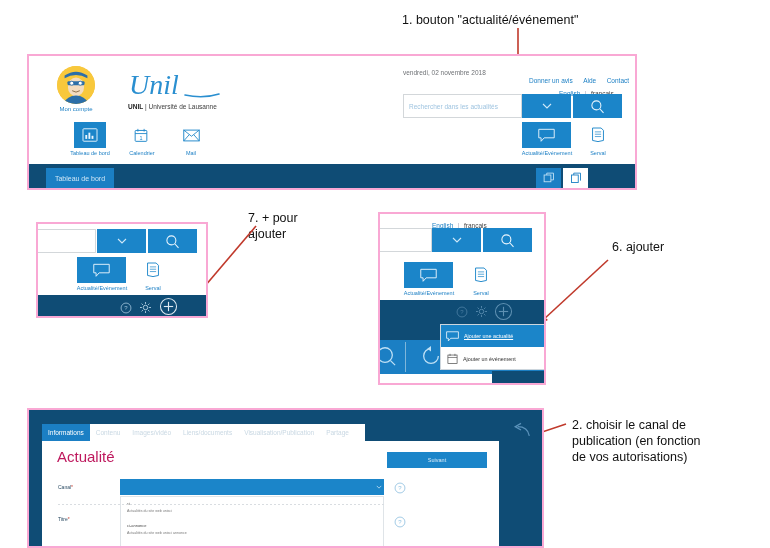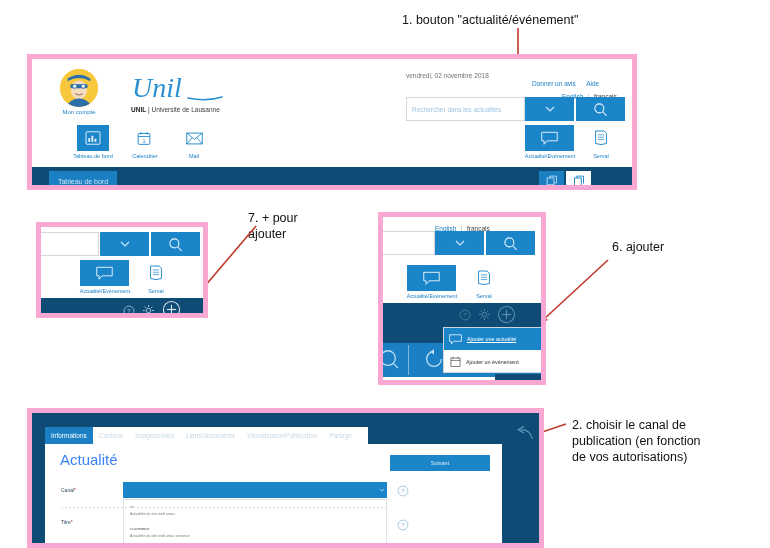--- a/index.html
+++ b/index.html
@@ -11,38 +11,38 @@
   .stage{position:absolute;left:0;top:0;width:770px;height:548px;}
 
   
   .annot{
     position:absolute;color:#111;font-size:12.5px;line-height:16px;
     font-family:"Liberation Sans", sans-serif;white-space:pre-line;
   }
   .arrow{position:absolute;overflow:visible;}
 
   
-  .panel{position:absolute;background:#fff;border:5px solid #f9a8d4;box-sizing:border-box;overflow:hidden;}
+  .panel{position:absolute;background:#fff;border:2px solid #f9a8d4;box-sizing:border-box;overflow:hidden;}
   .p-topline{font-size:6.5px;color:#6f7276;}
   .p-link{font-size:6.5px;color:#1b7fc4;}
   .tile{background:#1b85c9;}
   .tile-lbl{font-size:5.5px;color:#1b7fc4;text-align:center;line-height:7px;}
   .navdark{background:#0f4c75;}
   .navbtn{background:#1b7fc4;color:#cfe6f6;font-size:7px;display:flex;align-items:center;justify-content:center;}
 
   .srch{border:1px solid #d3d7da;background:#fff;box-sizing:border-box;
         font-size:6.5px;color:#9fc4e0;display:flex;align-items:center;padding-left:5px;}
 
   .icon-svg{display:block;}
 
   
   .formtabs{background:#fff;display:flex;align-items:stretch;}
   .ftab{font-size:6.5px;display:flex;align-items:center;padding:0 6px;color:#c9d8e3;}
   .ftab.active{background:#1b7fc4;color:#fff;}
-  .fh1{font-size:15px;color:#3b82f6;font-weight:400;}
+  .fh1{font-size:15px;color:#be185d;font-weight:400;}
   .flabel{font-size:5px;color:#2b4b63;}
   .fopt-a{font-size:4px;color:#4a4a4a;}
   .fopt-b{font-size:3.6px;color:#7b7b7b;}
   .star{color:#c0392b;}
 </style>
 </head>
 <body>
 
 <div class="stage">
 

